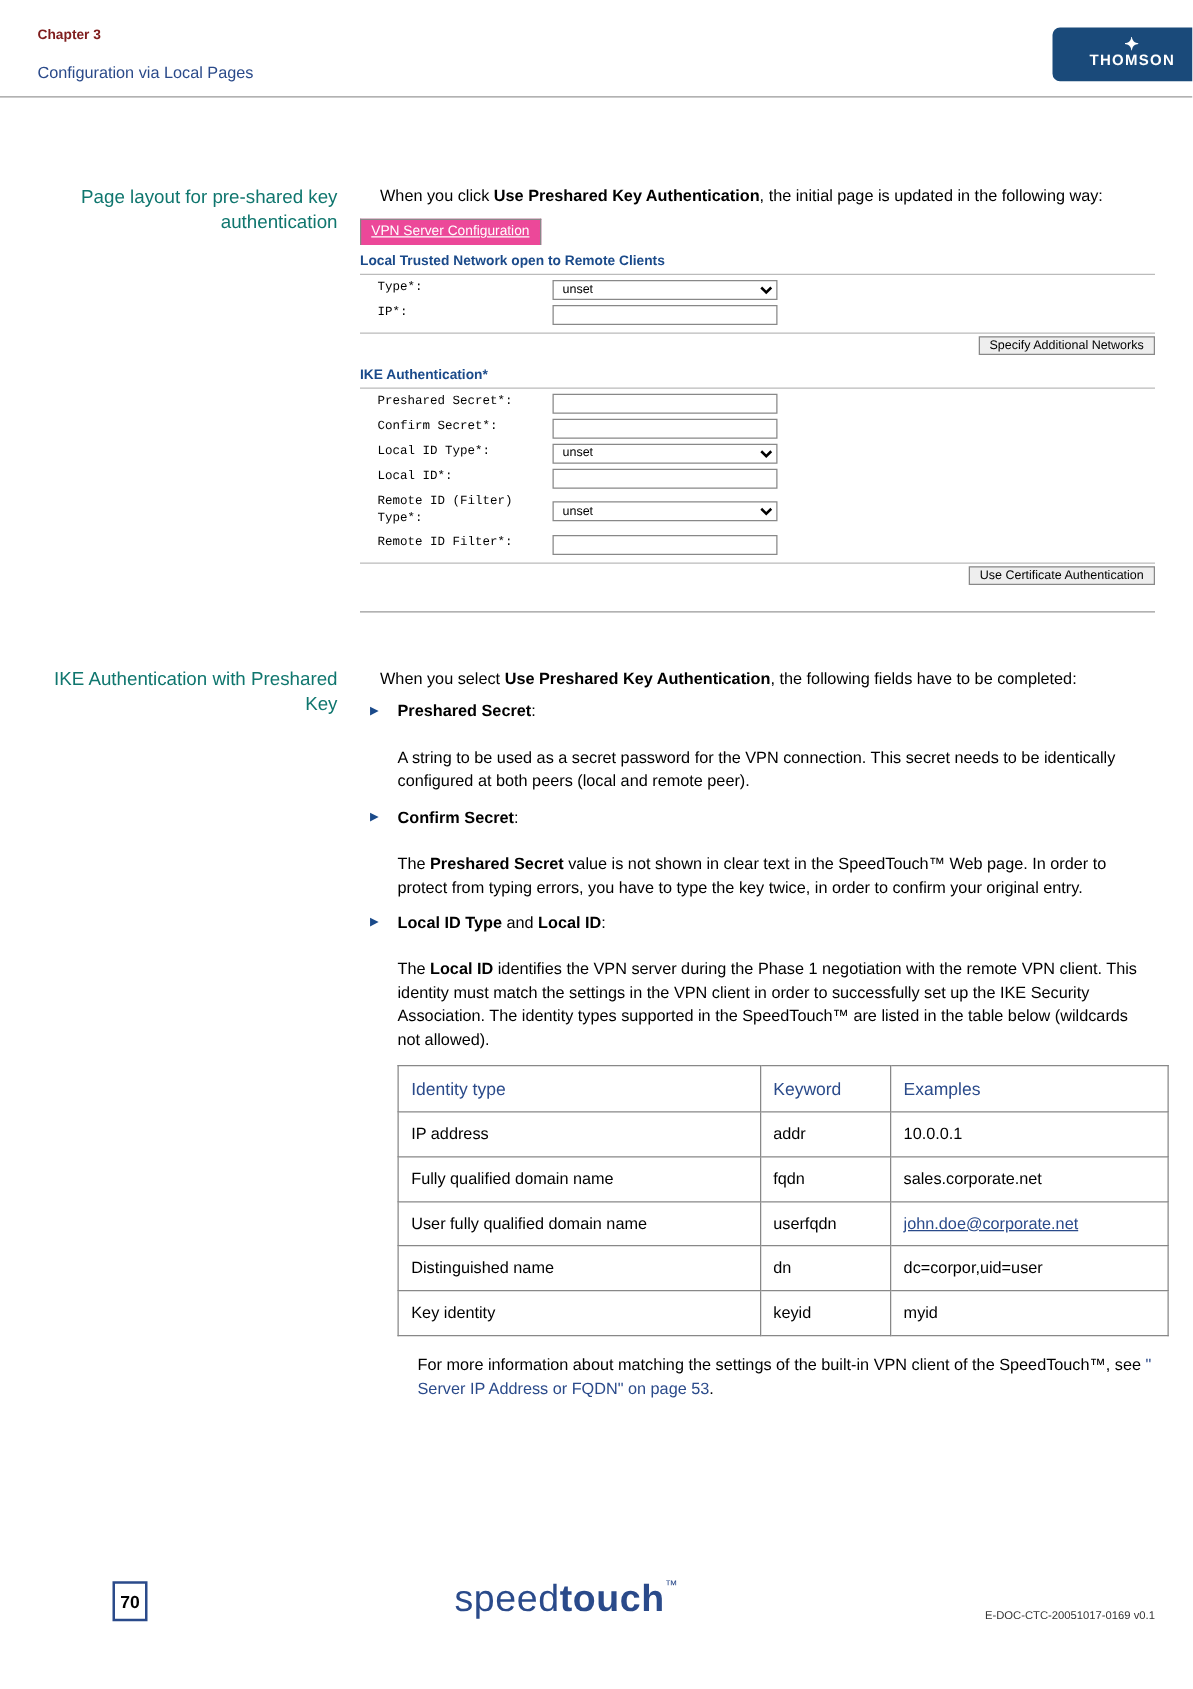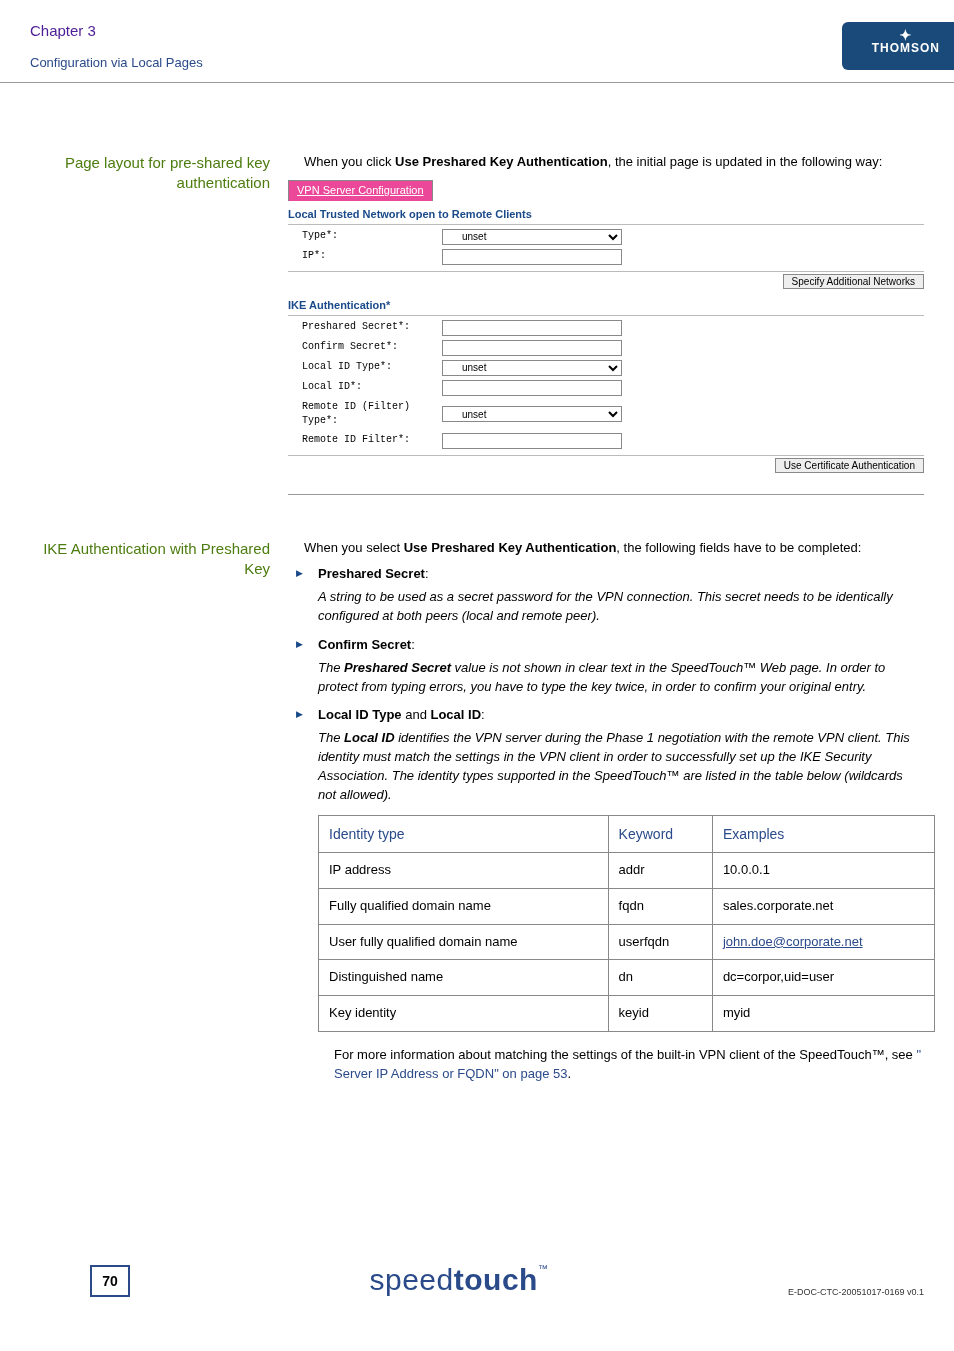--- a/index.html
+++ b/index.html
@@ -12,23 +12,23 @@
     position: relative;
     background: #fff;
   }
   .header {
     display: flex;
     justify-content: space-between;
     padding: 22px 30px 12px 30px;
     border-bottom: 1px solid #999;
   }
   .header-left .chapter {
-    color: #4c1d95;
-    font-weight: normal;
-    font-size: 15px;
+    color: #7f1d1d;
+    font-weight: bold;
+    font-size: 11px;
   }
   .header-left .subtitle {
     color: #2a4a8a;
     font-size: 13px;
     margin-top: 16px;
   }
   .header-right {
     text-align: right;
     color: #fff;
     background: #1a4a7a;
@@ -55,21 +55,21 @@
   }
   .section {
     display: flex;
     gap: 18px;
     margin-bottom: 26px;
   }
   .sidecol {
     width: 240px;
     flex-shrink: 0;
     text-align: right;
-    color: #4d7c0f;
+    color: #0f766e;
     font-size: 15px;
     line-height: 1.35;
     padding-top: 0;
   }
   .maincol {
     flex: 1;
     border-bottom: 1px solid #999;
     padding-bottom: 18px;
     font-size: 13px;
     line-height: 1.45;
@@ -110,21 +110,21 @@
     font-family: Liberation Mono, monospace;
     font-size: 10px;
   }
   .form-row select, .form-row input[type=text] {
     font-size: 10px;
     width: 180px;
     height: 16px;
     border: 1px solid #888;
     background: #fff;
     font-family: Arial, sans-serif;
-    padding-left: 15px;
+    padding-left: 3px;
   }
   .form-btn-row {
     text-align: right;
     border-top: 1px solid #bbb;
     padding: 2px 0;
     margin-top: 4px;
   }
   .form-btn {
     font-size: 10px;
     padding: 1px 8px;
@@ -142,22 +142,21 @@
   }
   ul.bullets > li::before {
     content: "▶";
     position: absolute;
     left: 8px;
     top: 2px;
     font-size: 9px;
     color: #1a4a8a;
   }
   ul.bullets > li .sub {
-    margin-top: 4px;
-    font-style: italic;
+    margin-top: 18px;
   }
   table.id-table {
     border-collapse: collapse;
     width: 97%;
     margin: 10px 0 14px 30px;
     font-size: 13px;
   }
   table.id-table th, table.id-table td {
     border: 1px solid #888;
     padding: 8px 10px;
@@ -179,21 +178,21 @@
     bottom: 54px;
     left: 0;
     right: 0;
     padding: 0 30px;
     display: flex;
     align-items: flex-end;
     justify-content: space-between;
   }
   .pagenum {
     border: 2px solid #2a4a8a;
-    width: 40px;
+    width: 28px;
     height: 32px;
     display: flex;
     align-items: center;
     justify-content: center;
     font-weight: bold;
     font-size: 14px;
     margin-left: 60px;
   }
   .brand {
     font-size: 30px;

